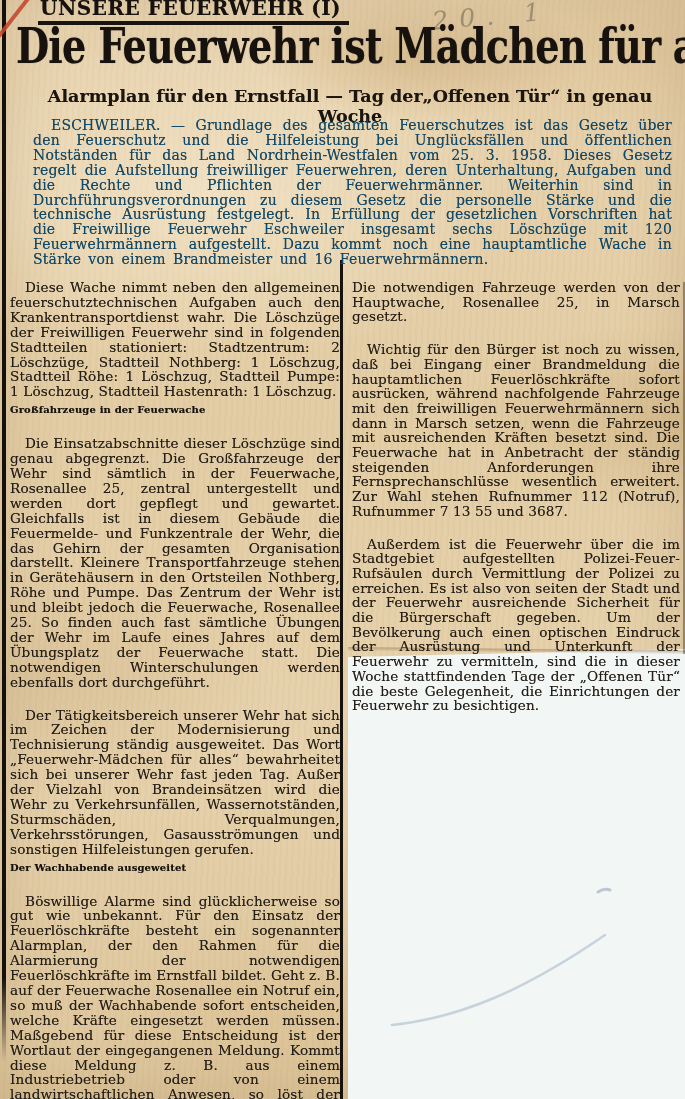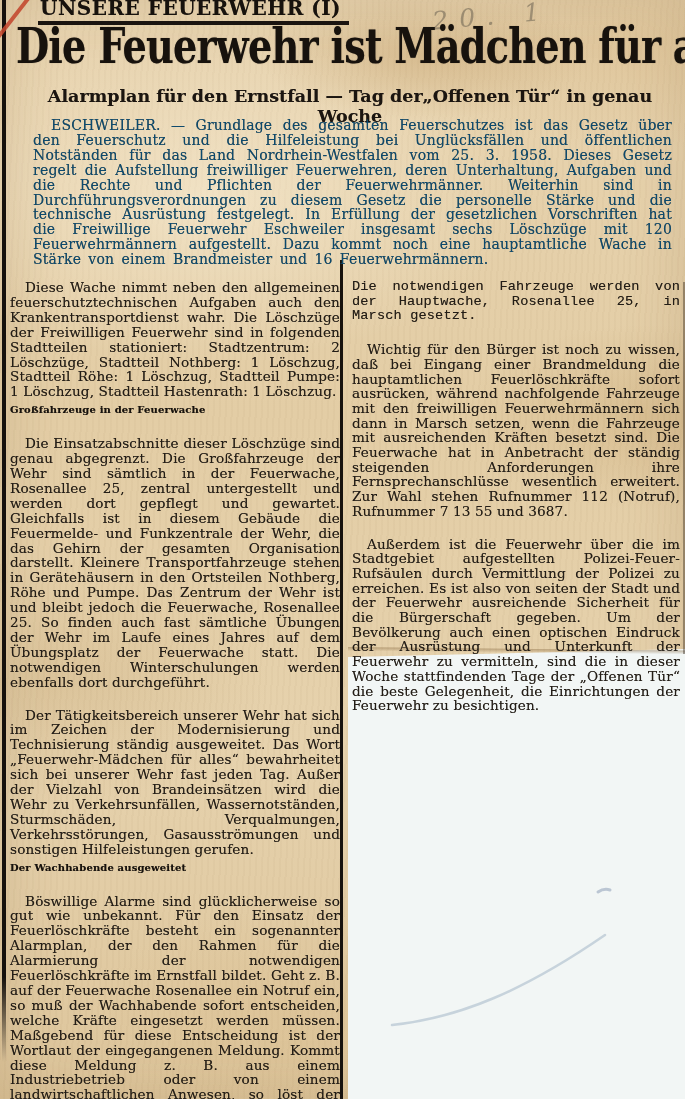--- a/index.html
+++ b/index.html
@@ -88,21 +88,21 @@
   .col{
     position:absolute; top:262px;
     font-size:13.6px; line-height:14.9px; text-align:justify; text-align-last:left;
     letter-spacing:.15px; color:#231d16;
     text-shadow:0 0 .4px rgba(30,24,18,.55);
     hyphens:auto;
   }
   .col-left{ left:10px;  width:330px; }
   .col-right{ left:352px; width:328px; line-height:14.7px; }
   .col p{ text-indent:15px; margin-bottom:4px;margin-top:18px; }
-  .col p.flush{ text-indent:0;font-family:Liberation Mono, monospace; }
+  .col p.flush{ text-indent:0; }
   .col h3{
     text-align:center; font-size:10px; font-weight:bold; color:#17120d;
     margin:3px 0 4px; text-shadow:0 0 .5px rgba(23,18,13,.5);
   }
 </style>
 </head>
 <body>
 
 <div id="screenshot">
 

